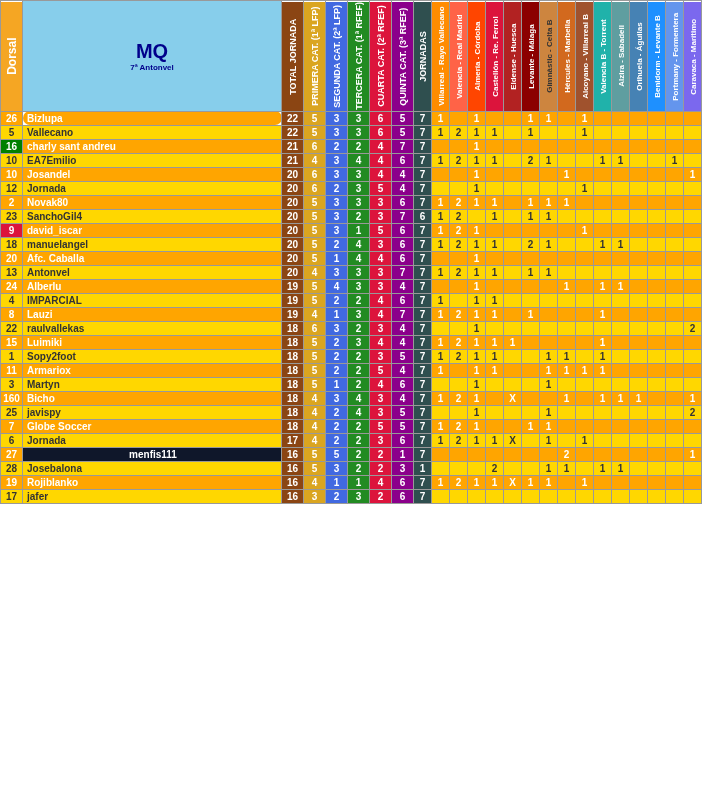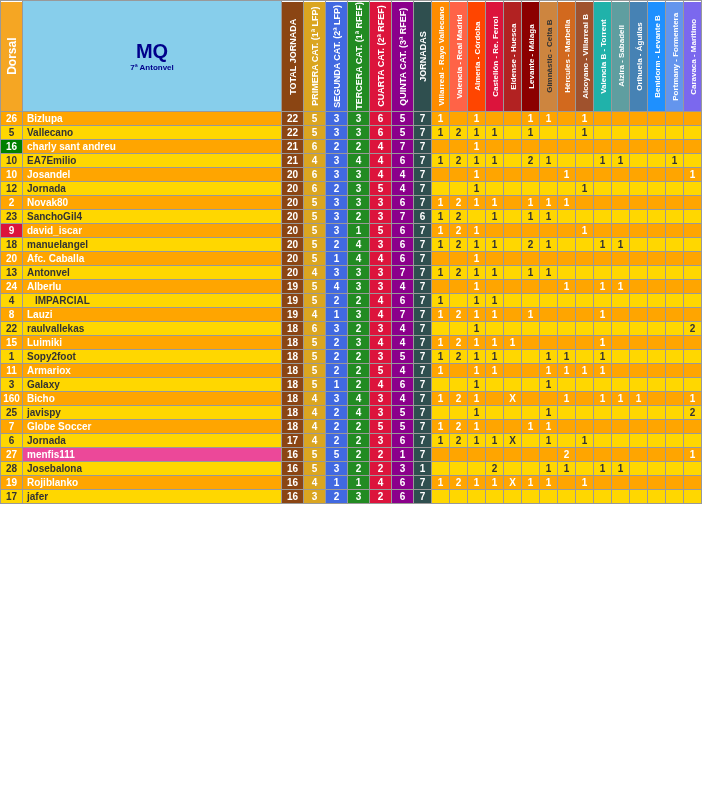--- a/index.html
+++ b/index.html
@@ -75,21 +75,21 @@
         <th class="match-col mc11">Alzira - Sabadell</th>
         <th class="match-col mc12">Orihuela - Águilas</th>
         <th class="match-col mc13">Benidorm - Levante B</th>
         <th class="match-col mc14">Portmany - Formentera</th>
         <th class="match-col mc15">Caravaca - Marítimo</th>
       </tr>
     </thead>
     <tbody id="table-body">
     <tr>
           <td style="font-weight: bold; font-size: 10px; background: rgb(255, 165, 0); color: rgb(255, 255, 255);">26</td>
-          <td style="background: rgb(255, 165, 0); color: white; font-weight: bold; text-align: left; padding-left: 4px; font-size: 10px;">Bizlupa</td>
+          <td style="background: rgb(255, 165, 0); color: white; font-weight: bold; text-align: left; padding-left: 4px; font-size: 10px; border-radius: 7px;">Bizlupa</td>
           <td style="background: rgb(139, 69, 19); color: white; font-weight: bold; font-size: 10px;">22</td>
           <td style="background: rgb(218, 165, 32); color: white; font-weight: bold; font-size: 10px;">5</td>
           <td style="background: rgb(65, 105, 225); color: white; font-weight: bold; font-size: 10px;">3</td>
           <td style="background: rgb(34, 139, 34); color: white; font-weight: bold; font-size: 10px;">3</td>
           <td style="background: rgb(220, 20, 60); color: white; font-weight: bold; font-size: 10px;">6</td>
           <td style="background: rgb(139, 0, 139); color: white; font-weight: bold; font-size: 10px;">5</td>
           <td style="background: rgb(47, 79, 79); color: white; font-weight: bold; font-size: 10px;">7</td>
           <td style="background: rgb(255, 165, 0); color: white; font-weight: bold; font-size: 10px;">1</td>
           <td style="background: rgb(255, 165, 0); color: white; font-weight: bold; font-size: 10px;"></td>
           <td style="background: rgb(255, 165, 0); color: white; font-weight: bold; font-size: 10px;">1</td>
@@ -413,21 +413,21 @@
           <td style="background: rgb(255, 165, 0); color: white; font-weight: bold; font-size: 10px;"></td>
           <td style="background: rgb(255, 165, 0); color: white; font-weight: bold; font-size: 10px;">1</td>
           <td style="background: rgb(255, 165, 0); color: white; font-weight: bold; font-size: 10px;">1</td>
           <td style="background: rgb(255, 165, 0); color: white; font-weight: bold; font-size: 10px;"></td>
           <td style="background: rgb(255, 165, 0); color: white; font-weight: bold; font-size: 10px;"></td>
           <td style="background: rgb(255, 165, 0); color: white; font-weight: bold; font-size: 10px;"></td>
           <td style="background: rgb(255, 165, 0); color: white; font-weight: bold; font-size: 10px;"></td>
         </tr>
         <tr>
           <td style="font-weight: bold; font-size: 10px; background: rgb(255, 215, 0); color: rgb(51, 51, 51);">4</td>
-          <td style="background: rgb(255, 215, 0); color: rgb(51, 51, 51); font-weight: bold; text-align: left; padding-left: 12px; font-size: 10px;">IMPARCIAL</td>
+          <td style="background: rgb(255, 215, 0); color: rgb(51, 51, 51); font-weight: bold; text-align: left; padding-left: 4px; font-size: 10px;">IMPARCIAL</td>
           <td style="background: rgb(139, 69, 19); color: white; font-weight: bold; font-size: 10px;">19</td>
           <td style="background: rgb(218, 165, 32); color: white; font-weight: bold; font-size: 10px;">5</td>
           <td style="background: rgb(65, 105, 225); color: white; font-weight: bold; font-size: 10px;">2</td>
           <td style="background: rgb(34, 139, 34); color: white; font-weight: bold; font-size: 10px;">2</td>
           <td style="background: rgb(220, 20, 60); color: white; font-weight: bold; font-size: 10px;">4</td>
           <td style="background: rgb(139, 0, 139); color: white; font-weight: bold; font-size: 10px;">6</td>
           <td style="background: rgb(47, 79, 79); color: white; font-weight: bold; font-size: 10px;">7</td>
           <td style="background: rgb(255, 215, 0); color: rgb(51, 51, 51); font-weight: bold; font-size: 10px;">1</td>
           <td style="background: rgb(255, 215, 0); color: rgb(51, 51, 51); font-weight: bold; font-size: 10px;"></td>
           <td style="background: rgb(255, 215, 0); color: rgb(51, 51, 51); font-weight: bold; font-size: 10px;">1</td>
@@ -569,21 +569,21 @@
           <td style="background: rgb(255, 165, 0); color: white; font-weight: bold; font-size: 10px;">1</td>
           <td style="background: rgb(255, 165, 0); color: white; font-weight: bold; font-size: 10px;">1</td>
           <td style="background: rgb(255, 165, 0); color: white; font-weight: bold; font-size: 10px;"></td>
           <td style="background: rgb(255, 165, 0); color: white; font-weight: bold; font-size: 10px;"></td>
           <td style="background: rgb(255, 165, 0); color: white; font-weight: bold; font-size: 10px;"></td>
           <td style="background: rgb(255, 165, 0); color: white; font-weight: bold; font-size: 10px;"></td>
           <td style="background: rgb(255, 165, 0); color: white; font-weight: bold; font-size: 10px;"></td>
         </tr>
         <tr>
           <td style="font-weight: bold; font-size: 10px; background: rgb(255, 215, 0); color: rgb(51, 51, 51);">3</td>
-          <td style="background: rgb(255, 215, 0); color: rgb(51, 51, 51); font-weight: bold; text-align: left; padding-left: 4px; font-size: 10px;">Galaxy</td>
+          <td style="background: rgb(255, 215, 0); color: rgb(51, 51, 51); font-weight: bold; text-align: left; padding-left: 4px; font-size: 10px;">Martyn</td>
           <td style="background: rgb(139, 69, 19); color: white; font-weight: bold; font-size: 10px;">18</td>
           <td style="background: rgb(218, 165, 32); color: white; font-weight: bold; font-size: 10px;">5</td>
           <td style="background: rgb(65, 105, 225); color: white; font-weight: bold; font-size: 10px;">1</td>
           <td style="background: rgb(34, 139, 34); color: white; font-weight: bold; font-size: 10px;">2</td>
           <td style="background: rgb(220, 20, 60); color: white; font-weight: bold; font-size: 10px;">4</td>
           <td style="background: rgb(139, 0, 139); color: white; font-weight: bold; font-size: 10px;">6</td>
           <td style="background: rgb(47, 79, 79); color: white; font-weight: bold; font-size: 10px;">7</td>
           <td style="background: rgb(255, 215, 0); color: rgb(51, 51, 51); font-weight: bold; font-size: 10px;"></td>
           <td style="background: rgb(255, 215, 0); color: rgb(51, 51, 51); font-weight: bold; font-size: 10px;"></td>
           <td style="background: rgb(255, 215, 0); color: rgb(51, 51, 51); font-weight: bold; font-size: 10px;">1</td>
@@ -699,21 +699,21 @@
           <td style="background: rgb(255, 215, 0); color: rgb(51, 51, 51); font-weight: bold; font-size: 10px;">1</td>
           <td style="background: rgb(255, 215, 0); color: rgb(51, 51, 51); font-weight: bold; font-size: 10px;"></td>
           <td style="background: rgb(255, 215, 0); color: rgb(51, 51, 51); font-weight: bold; font-size: 10px;"></td>
           <td style="background: rgb(255, 215, 0); color: rgb(51, 51, 51); font-weight: bold; font-size: 10px;"></td>
           <td style="background: rgb(255, 215, 0); color: rgb(51, 51, 51); font-weight: bold; font-size: 10px;"></td>
           <td style="background: rgb(255, 215, 0); color: rgb(51, 51, 51); font-weight: bold; font-size: 10px;"></td>
           <td style="background: rgb(255, 215, 0); color: rgb(51, 51, 51); font-weight: bold; font-size: 10px;"></td>
         </tr>
         <tr>
           <td style="font-weight: bold; font-size: 10px; background: rgb(255, 165, 0); color: rgb(255, 255, 255);">27</td>
-          <td style="background: #ec4899; color: white; font-weight: bold; text-align: left; padding-left: 4px; font-size: 10px;">menfis111</td>
+          <td style="background: #0f172a; color: white; font-weight: bold; text-align: center; padding-left: 4px; font-size: 10px;">menfis111</td>
           <td style="background: rgb(139, 69, 19); color: white; font-weight: bold; font-size: 10px;">16</td>
           <td style="background: rgb(218, 165, 32); color: white; font-weight: bold; font-size: 10px;">5</td>
           <td style="background: rgb(65, 105, 225); color: white; font-weight: bold; font-size: 10px;">5</td>
           <td style="background: rgb(34, 139, 34); color: white; font-weight: bold; font-size: 10px;">2</td>
           <td style="background: rgb(220, 20, 60); color: white; font-weight: bold; font-size: 10px;">2</td>
           <td style="background: rgb(139, 0, 139); color: white; font-weight: bold; font-size: 10px;">1</td>
           <td style="background: rgb(47, 79, 79); color: white; font-weight: bold; font-size: 10px;">7</td>
           <td style="background: rgb(255, 165, 0); color: white; font-weight: bold; font-size: 10px;"></td>
           <td style="background: rgb(255, 165, 0); color: white; font-weight: bold; font-size: 10px;"></td>
           <td style="background: rgb(255, 165, 0); color: white; font-weight: bold; font-size: 10px;"></td>

